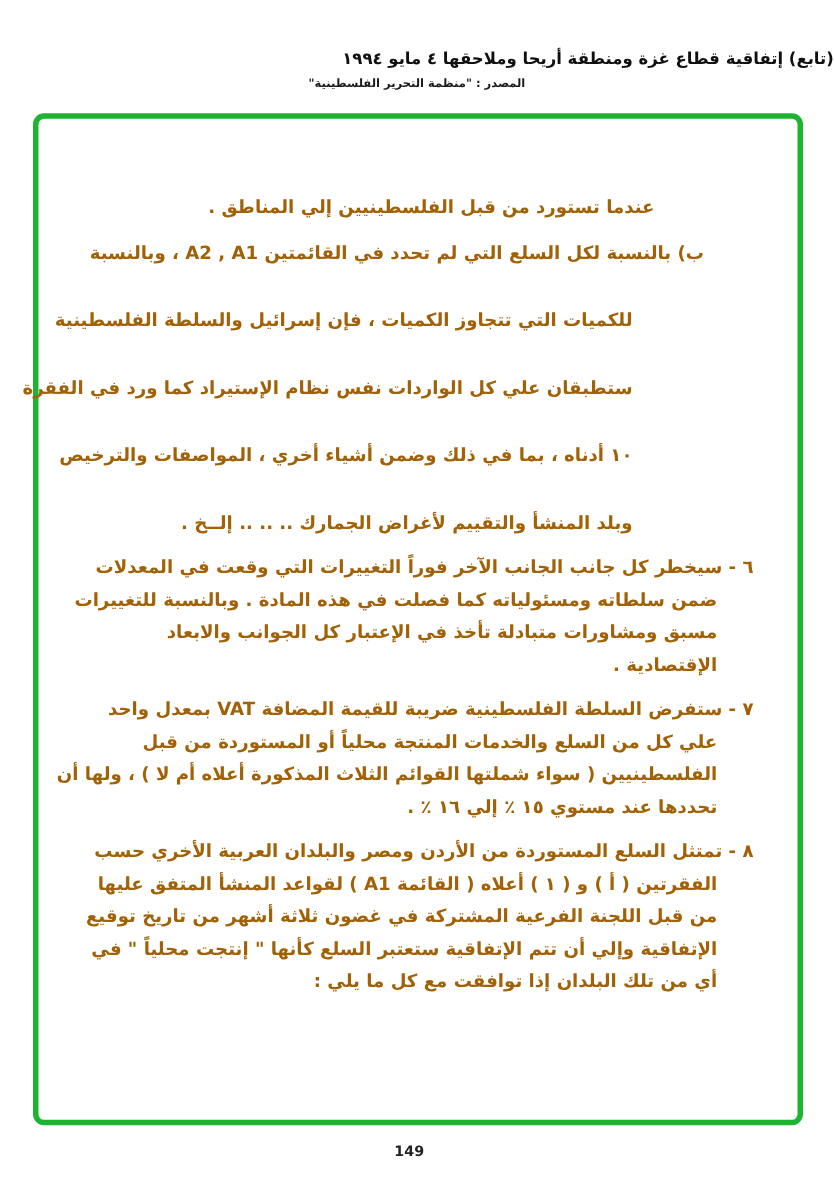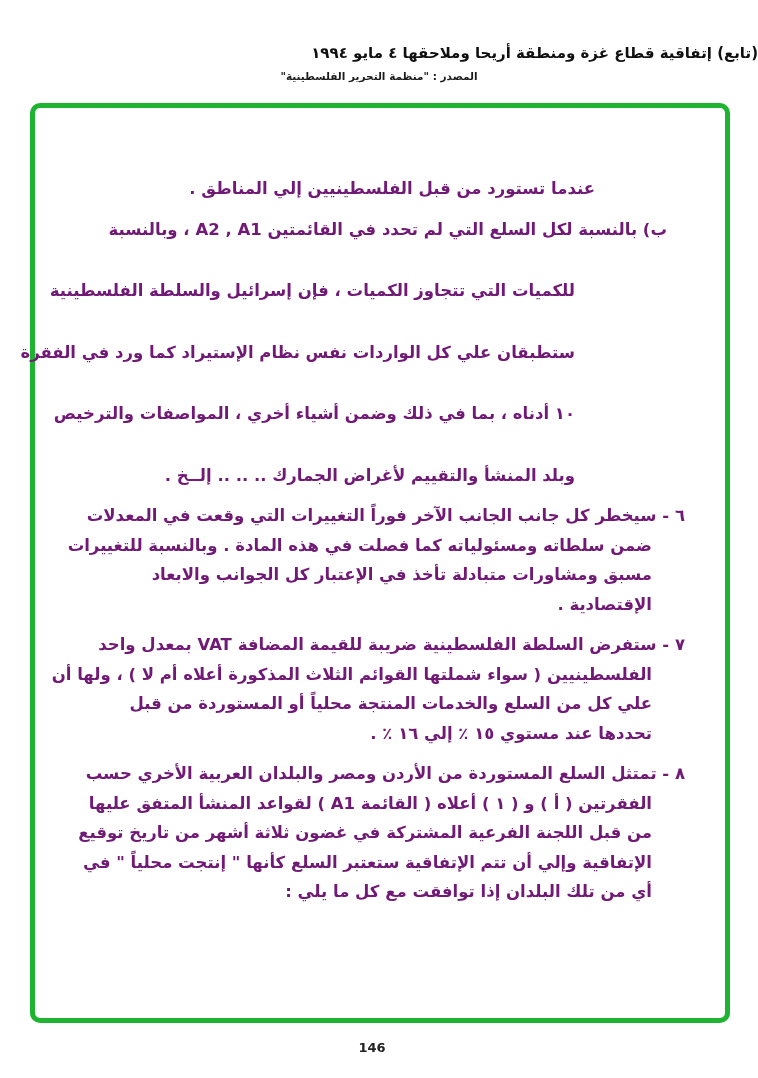--- a/index.html
+++ b/index.html
@@ -18,25 +18,25 @@
   }
   .green-box{
     position:absolute;left:30px;top:103px;width:700px;height:920px;
     box-sizing:border-box;border:5px solid #1eb432;border-radius:10px;background:#ffffff;
   }
   .text-block{
     position:absolute;top:66px;left:8px;right:0;direction:rtl;
   }
   .line{
     direction:rtl;text-align:right;white-space:nowrap;
-    font-weight:bold;font-size:16.5px;line-height:29.5px;color:#701a75;
+    font-weight:bold;font-size:16.5px;line-height:29.5px;color:#a16207;
   }
   .line.gap{margin-top:11px;}
   .kind-intro     {margin-right:130px;}
-  .kind-sub-first {margin-right:58px;}
+  .kind-sub-first {margin-right:85px;}
   .kind-sub-cont  {margin-right:150px;margin-top:32px;}
   .kind-item-first{margin-right:40px;}
   .kind-item-cont {margin-right:73px;}
   .footer-page{
     position:absolute;top:1040px;left:0;width:744px;text-align:center;
     direction:rtl;font-size:13px;font-weight:bold;color:#222;
   }
 </style>
 </head>
 <body>
@@ -52,24 +52,24 @@
       <div class="line kind-sub-first gap">ب)  بالنسبة لكل السلع التي لم تحدد في القائمتين  A2 , A1 ، وبالنسبة</div>
       <div class="line kind-sub-cont">للكميات التي تتجاوز الكميات ،  فإن إسرائيل والسلطة الفلسطينية</div>
       <div class="line kind-sub-cont">ستطبقان علي كل الواردات نفس نظام الإستيراد كما ورد في الفقرة</div>
       <div class="line kind-sub-cont">١٠ أدناه ،  بما في ذلك وضمن أشياء أخري ، المواصفات والترخيص</div>
       <div class="line kind-sub-cont">وبلد المنشأ والتقييم لأغراض الجمارك  .. .. ..  إلــخ .</div>
       <div class="line kind-item-first gap">٦ -  سيخطر كل جانب الجانب الآخر فوراً التغييرات التي وقعت في المعدلات</div>
       <div class="line kind-item-cont">ضمن سلطاته ومسئولياته كما فصلت في هذه المادة . وبالنسبة للتغييرات</div>
       <div class="line kind-item-cont">مسبق ومشاورات متبادلة تأخذ في الإعتبار كل الجوانب والابعاد</div>
       <div class="line kind-item-cont">الإقتصادية .</div>
       <div class="line kind-item-first gap">٧ -  ستفرض السلطة الفلسطينية ضريبة للقيمة المضافة VAT  بمعدل واحد</div>
+      <div class="line kind-item-cont">علي كل من السلع والخدمات المنتجة محلياً أو المستوردة من قبل</div>
       <div class="line kind-item-cont">الفلسطينيين ( سواء شملتها القوائم الثلاث المذكورة أعلاه أم لا ) ،  ولها أن</div>
-      <div class="line kind-item-cont">علي كل من السلع والخدمات المنتجة محلياً أو المستوردة من قبل</div>
       <div class="line kind-item-cont">تحددها عند مستوي ١٥ ٪ إلي ١٦ ٪ .</div>
       <div class="line kind-item-first gap">٨ -  تمتثل السلع المستوردة من الأردن ومصر والبلدان العربية الأخري حسب</div>
       <div class="line kind-item-cont">الفقرتين ( أ )  و  ( ١ ) أعلاه ( القائمة A1 )  لقواعد المنشأ المتفق عليها</div>
       <div class="line kind-item-cont">من قبل اللجنة الفرعية المشتركة في غضون ثلاثة أشهر من تاريخ توقيع</div>
       <div class="line kind-item-cont">الإتفاقية وإلي أن تتم الإتفاقية ستعتبر السلع كأنها " إنتجت محلياً "  في</div>
       <div class="line kind-item-cont">أي من تلك البلدان إذا توافقت مع كل ما يلي :</div>
     </div>
 </div>
 
-<div class="footer-page">146</div>
+<div class="footer-page">149</div>
 
 </body></html>

